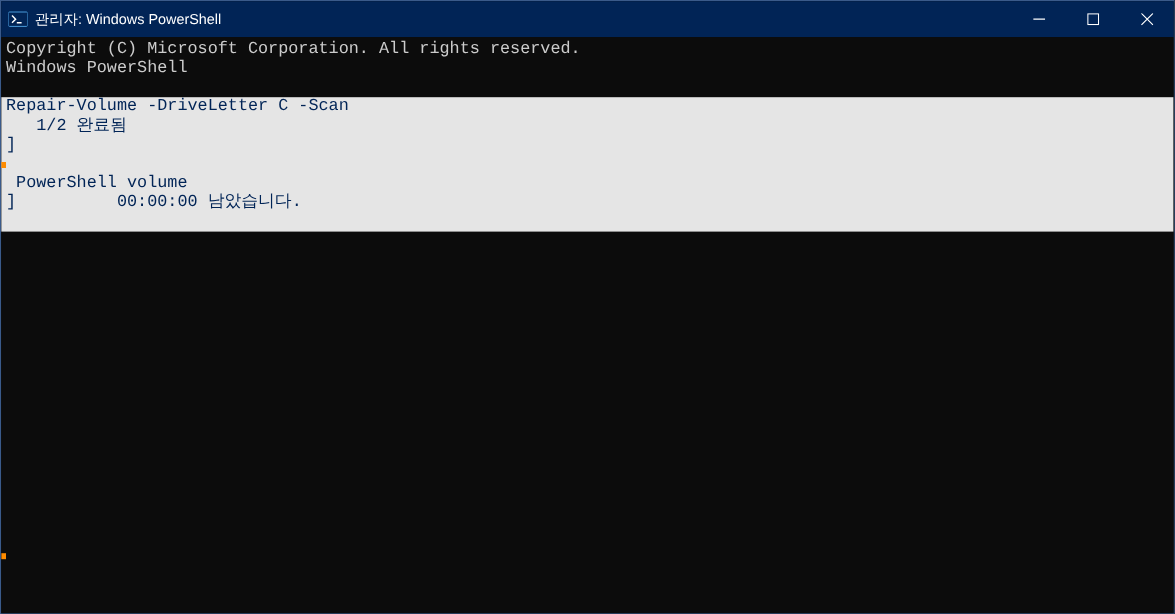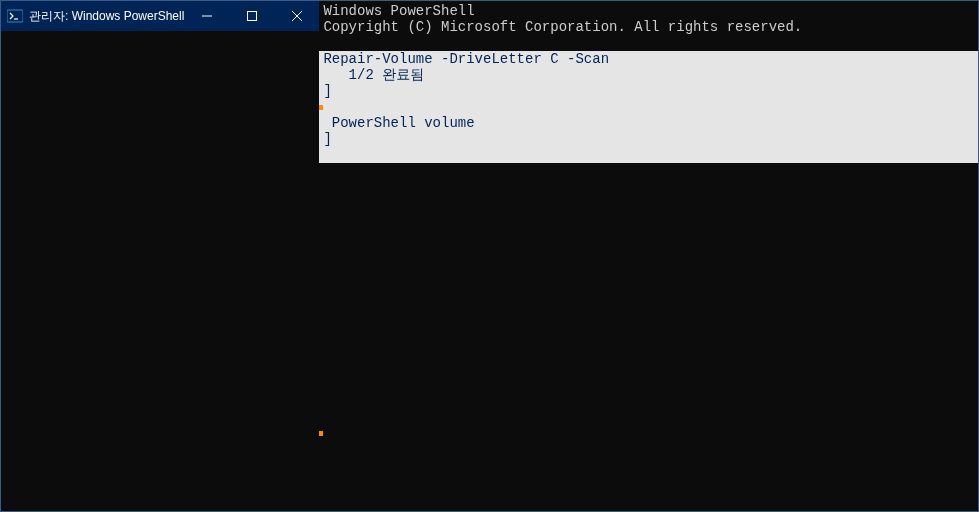--- a/index.html
+++ b/index.html
@@ -9,21 +9,21 @@
   background: #0c0c0c;
   font-family: Consolas, 'Courier New', monospace;
   overflow: hidden;
 }
 .window {
   width: 100%;
   height: 100%;
   background: #0c0c0c;
   border: 1px solid #3a5a8a;
   display: flex;
-  flex-direction: row;
+  flex-direction: column;
 }
 .titlebar {
   height: 30px;
   background: #012456;
   display: flex;
   align-items: center;
   padding: 0 0 0 6px;
   color: #ffffff;
   font-family: 'Segoe UI', Tahoma, sans-serif;
   font-size: 12px;
@@ -111,33 +111,34 @@
     </div>
     <div class="ctrl close">
       <svg width="10" height="10" viewBox="0 0 10 10">
           <path d="M0 0 L10 10 M10 0 L0 10" stroke="#fff" stroke-width="1"></path>
         </svg>
     </div>
   </div>
 
   <div class="terminal">
     <div class="header-block">
+      <div class="line">Copyright (C) Microsoft Corporation. All rights reserved.</div>
       <div class="line">Windows PowerShell</div>
-      <div class="line">Copyright (C) Microsoft Corporation. All rights reserved.</div>
     </div>
     <div class="line"> </div>
 
     <div class="progress-block">
       <div class="line">Repair-Volume -DriveLetter C -Scan</div>
       <div class="line">   1/2 완료됨</div>
       <div class="line pbar">
         <span class="pbar-right">]</span>
       </div>
       <div class="line" style="position:relative">
         <span class="tick" style="top:6px"></span>
+        <span>   00:00:00 남았습니다.</span>
       </div>
       <div class="line"> PowerShell volume</div>
       <div class="line pbar">
         <span class="pbar-right">]</span>
       </div>
       <div class="line"> </div>
     </div>
 
     <div style="position:absolute; left:0; top:430px;">
       <span class="tick" style="position:relative; display:block;"></span>

